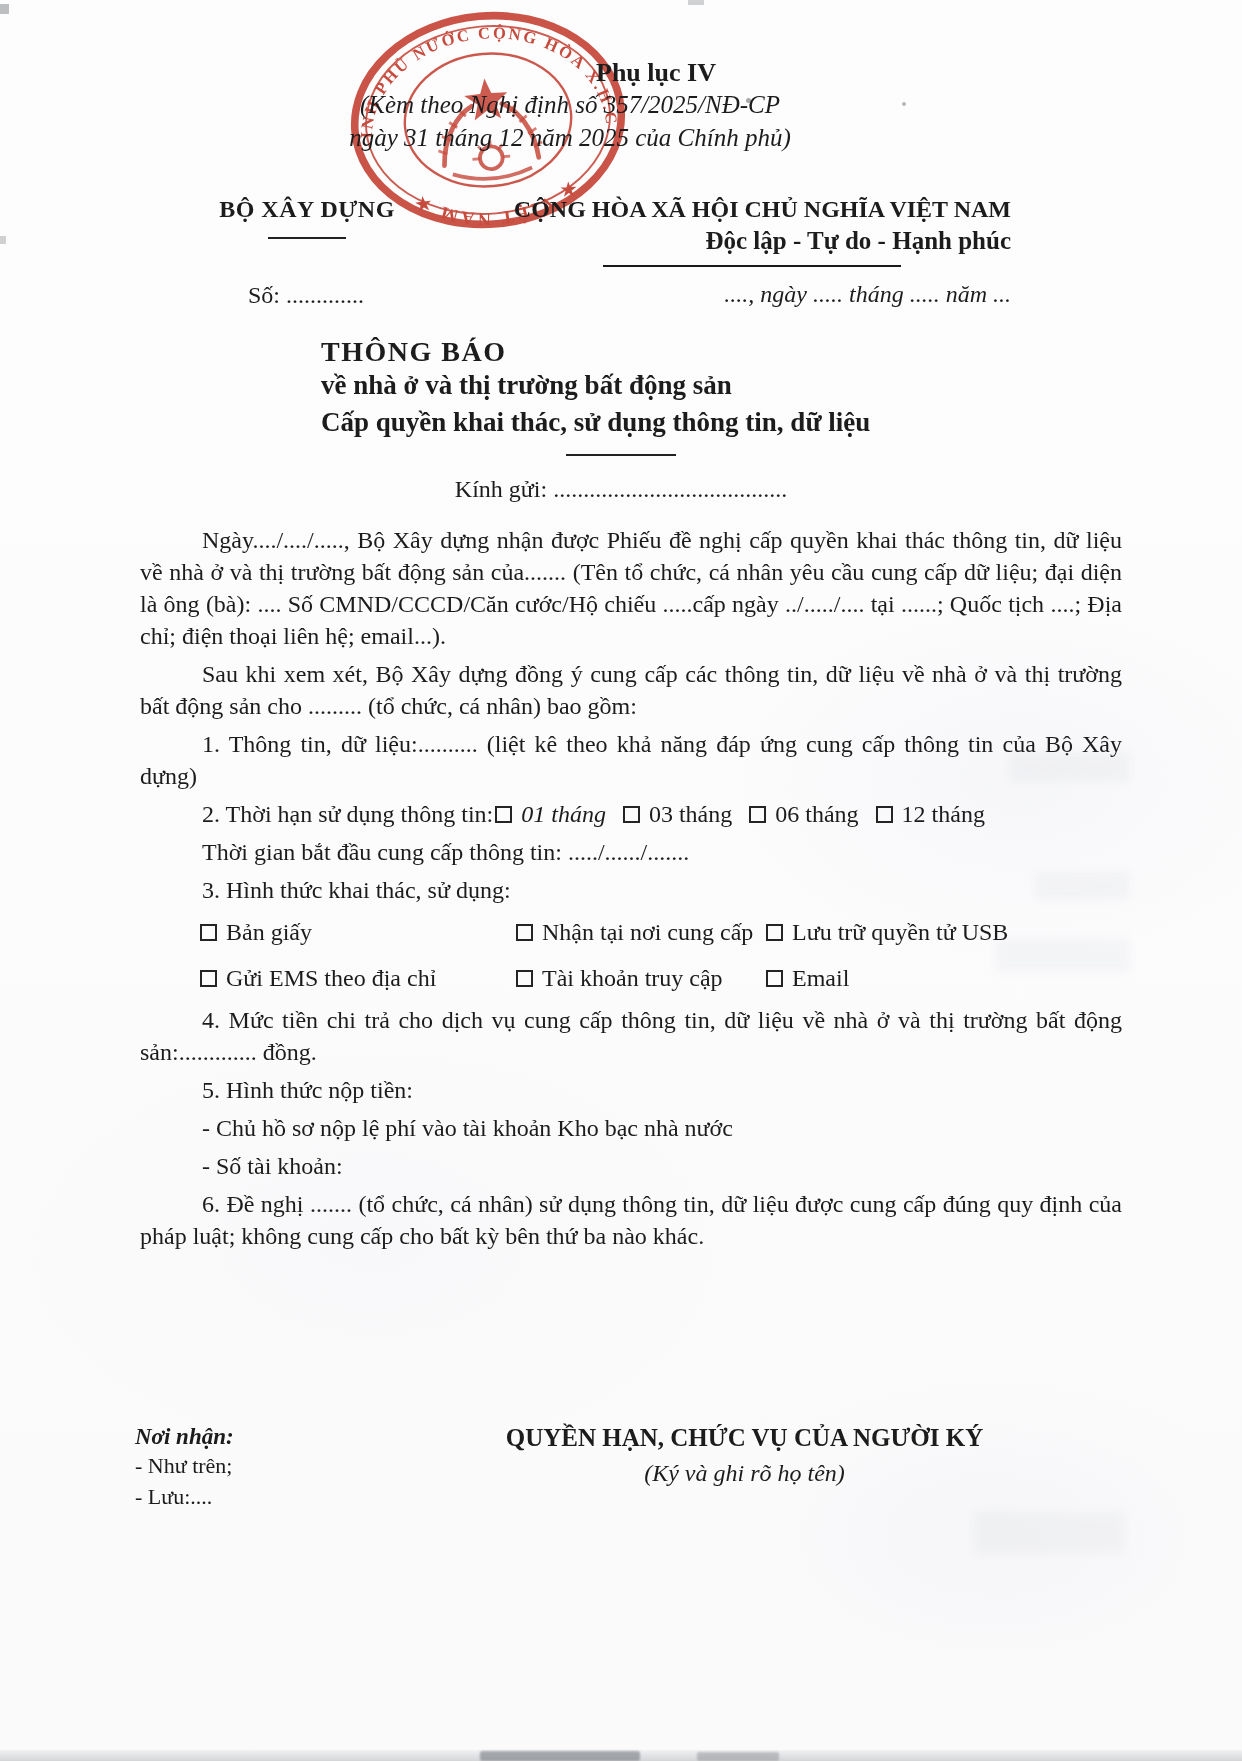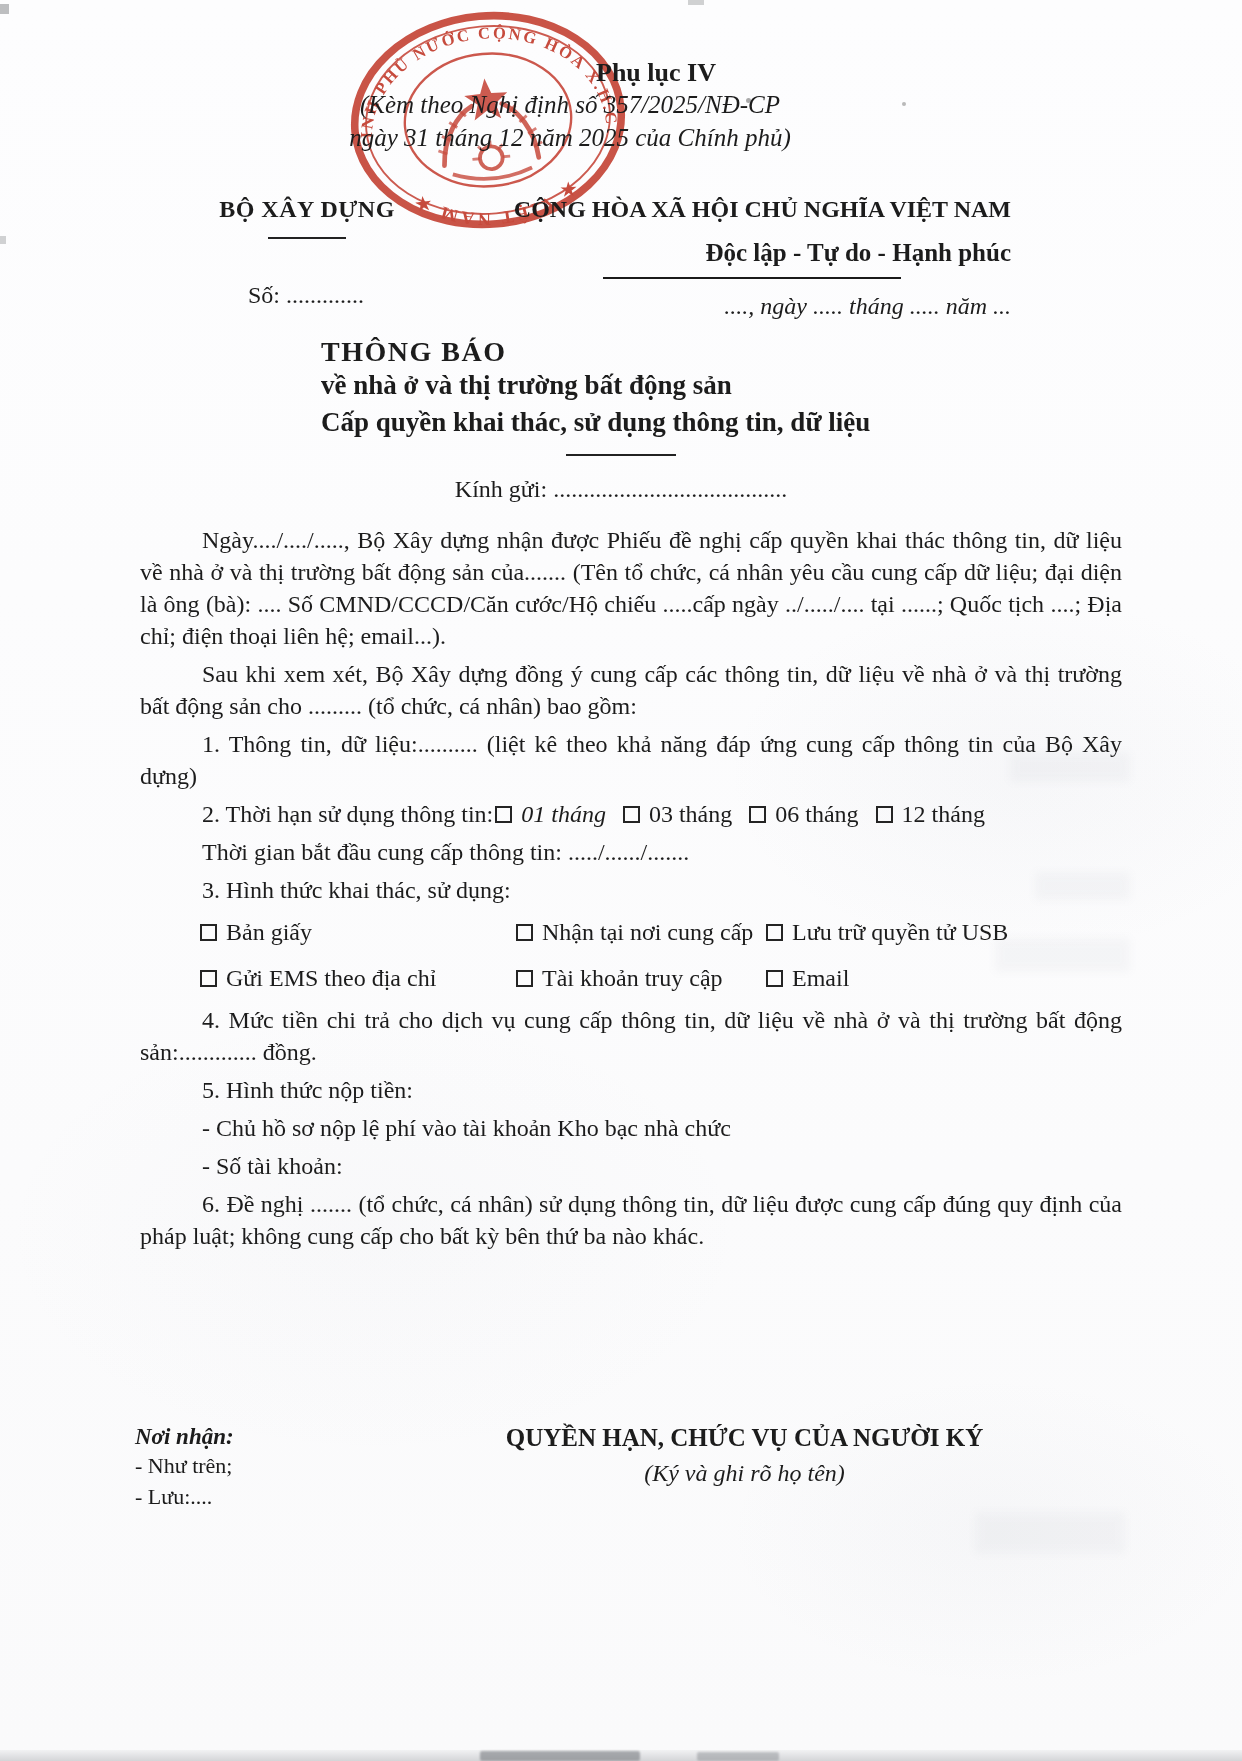--- a/index.html
+++ b/index.html
@@ -27,21 +27,21 @@
   .appendix-title{font-size:26px;font-weight:700;position:relative;left:86px;text-align:center;}
   .appendix-note{font-size:25px;font-style:italic;text-align:center;line-height:33px;}
   .appendix-note:first-of-type{margin-top:6px;}
 
   
   .hdr-left{left:183px;top:196px;width:248px;text-align:center;z-index:6;}
   .issuer{font-size:24px;font-weight:700;letter-spacing:.5px;}
   .rule-sm{width:78px;border-top:2px solid #222;margin:14px auto 0;}
   .hdr-right{left:493px;top:196px;width:518px;text-align:right;z-index:6;}
   .national-title{font-size:24px;font-weight:700;}
-  .national-motto{font-size:25px;font-weight:700;margin-top:16px;}
+  .national-motto{font-size:25px;font-weight:700;margin-top:4px;}
   .rule-md{width:298px;border-top:2.5px solid #1a1a1a;margin:10px auto 0;}
   .date-line{font-size:24px;font-style:italic;margin-top:14px;}
   .doc-number{left:248px;top:282px;font-size:24px;}
 
   
   .title-block{left:321px;top:336px;width:600px;text-align:left;}
   .doc-type{font-size:28px;font-weight:700;letter-spacing:1.5px;}
   .doc-sub{font-size:27px;font-weight:700;line-height:35px;}
   .doc-sub.first{margin-top:2px;}
   .rule-title{width:110px;border-top:2px solid #222;margin:14px auto 0;}
@@ -165,21 +165,21 @@
       <span class="opt"><span class="cbox"></span><span>Lưu trữ quyền tử USB</span></span>
     </div>
     <div class="cb-grid">
       <span class="opt"><span class="cbox"></span><span>Gửi EMS theo địa chỉ</span></span>
       <span class="opt"><span class="cbox"></span><span>Tài khoản truy cập</span></span>
       <span class="opt"><span class="cbox"></span><span>Email</span></span>
     </div>
 
     <p>4. Mức tiền chi trả cho dịch vụ cung cấp thông tin, dữ liệu về nhà ở và thị trường bất động sản:............. đồng.</p>
     <div class="line">5. Hình thức nộp tiền:</div>
-    <div class="line">- Chủ hồ sơ nộp lệ phí vào tài khoản Kho bạc nhà chức</div>
+    <div class="line">- Chủ hồ sơ nộp lệ phí vào tài khoản Kho bạc nhà nước</div>
     <div class="line">- Số tài khoản:</div>
     <p>6. Đề nghị ....... (tổ chức, cá nhân) sử dụng thông tin, dữ liệu được cung cấp đúng quy định của pháp luật; không cung cấp cho bất kỳ bên thứ ba nào khác.</p>
   </div>
 
   <div class="abs footer-left">
     <div class="recipients-label">Nơi nhận:</div>
     <div class="recipient">- Như trên;</div>
     <div class="recipient">- Lưu:....</div>
   </div>
 

